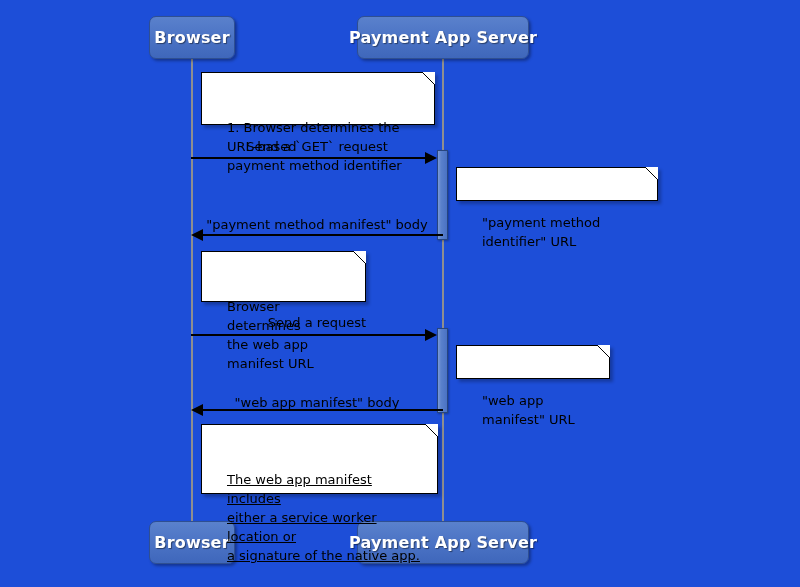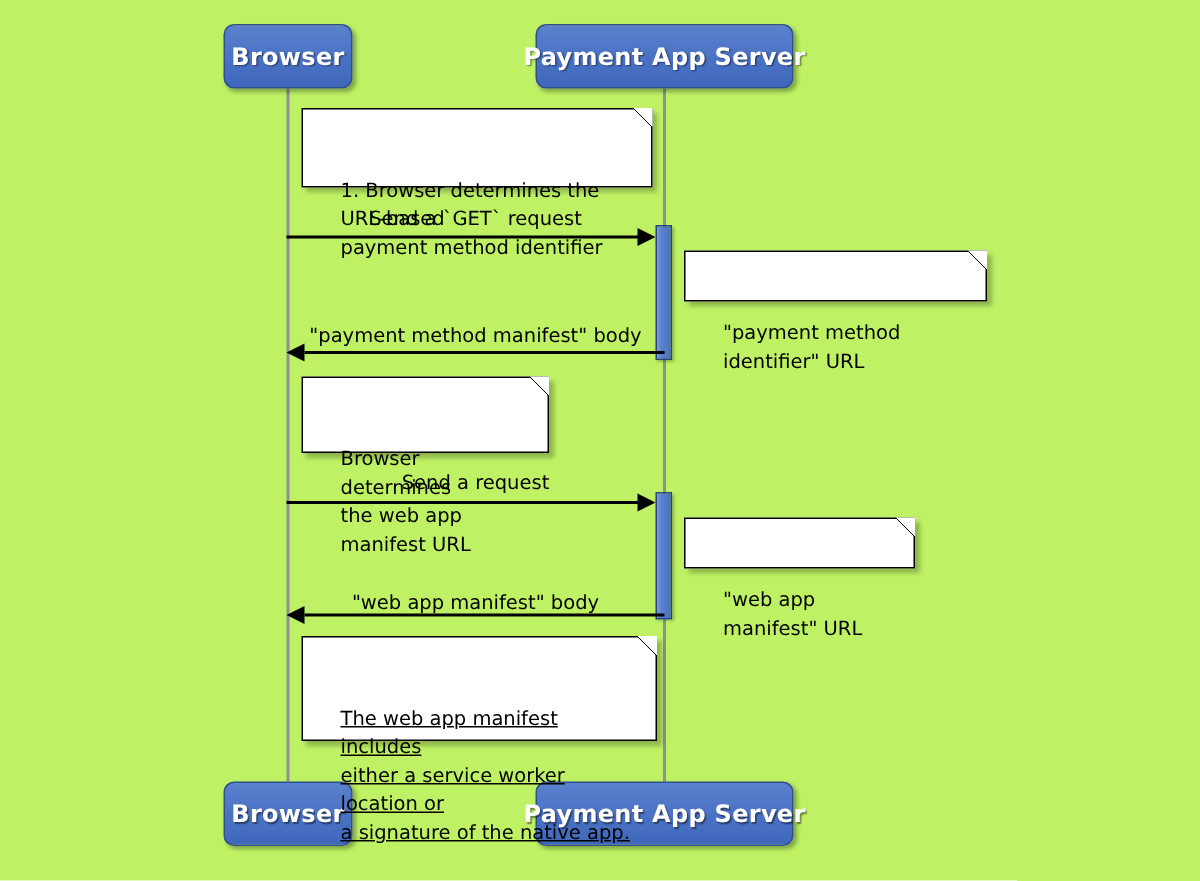--- a/index.html
+++ b/index.html
@@ -8,21 +8,21 @@
     padding: 0;
     background: #ffffff;
   }
   body {
     font-family: "DejaVu Sans", sans-serif;
   }
   #canvas {
     position: relative;
     width: 800px;
     height: 587px;
-    background: #bef264;
+    background: #1d4ed8;
     overflow: hidden;
   }
 
   
   .participant {
     position: absolute;
     box-sizing: border-box;
     background: linear-gradient(to bottom, #5a81cc 0%, #4a72c4 55%, #3f67bb 100%);
     border: 1px solid #2f4f91;
     border-radius: 7px;

